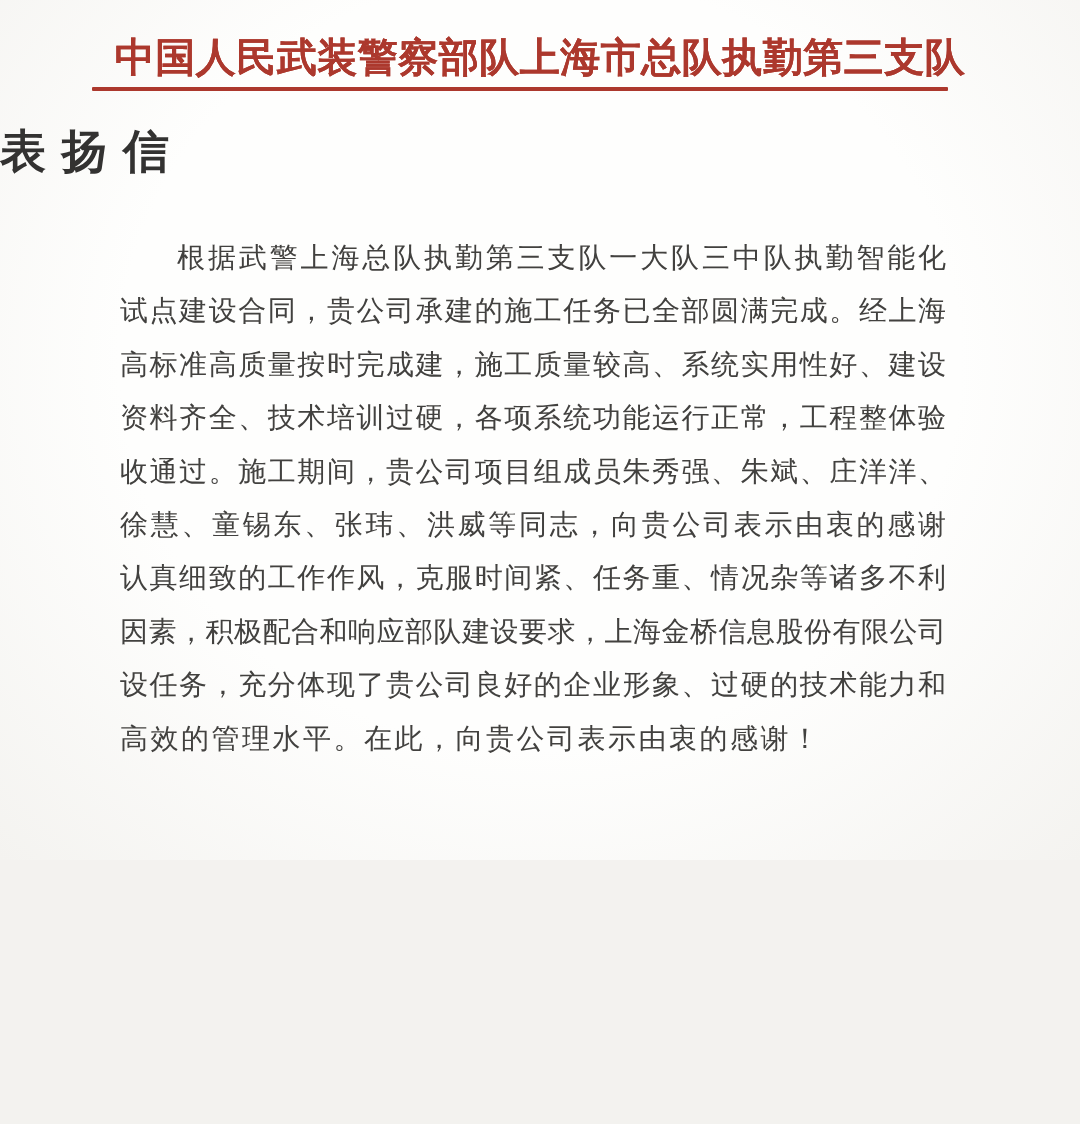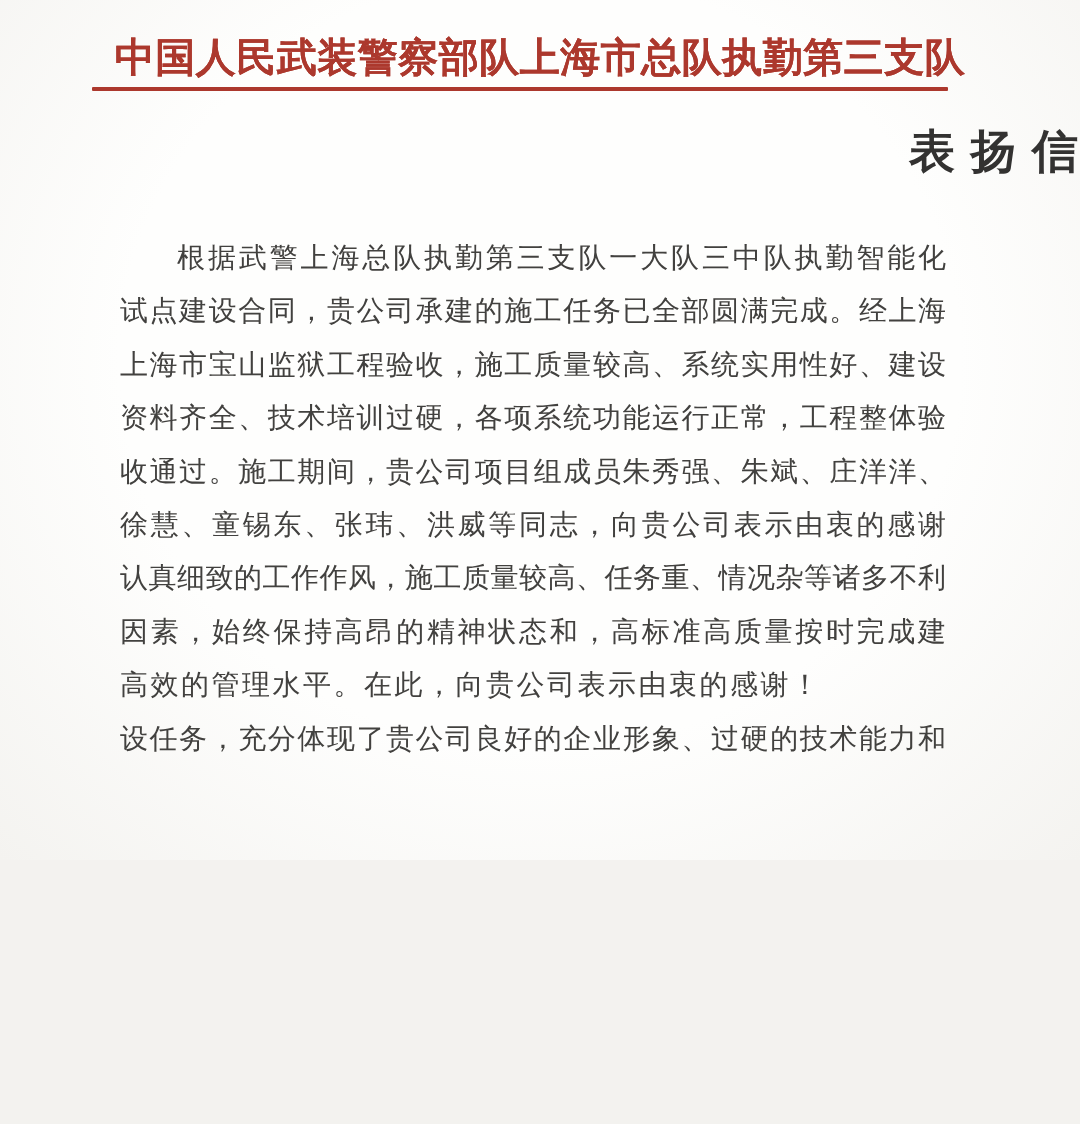--- a/index.html
+++ b/index.html
@@ -20,21 +20,21 @@
     color:#ac382d;
     letter-spacing:0.5px;
     text-shadow:0 0 0.5px #ac382d;
   }
   .rule{
     position:absolute;top:87px;left:92px;width:856px;height:4px;
     background:#ac382d;border-radius:1px;
   }
   .doc-title{
     position:absolute;top:121px;left:0;width:100%;
-    text-align:right;
+    text-align:left;
     font-size:46px;font-weight:600;color:#333231;
     letter-spacing:2px;
   }
   .body-block{
     position:absolute;top:231px;left:120px;width:826px;
     font-size:28px;color:#42413f;
   }
   .salutation{
     line-height:53.4px;height:53.4px;
     letter-spacing:2px;
@@ -76,28 +76,28 @@
 
   <div class="letterhead">中国人民武装警察部队上海市总队执勤第三支队</div>
 
   <div class="rule"></div>
 
   <div class="doc-title">表 扬 信</div>
 
   <div class="body-block">
     <div class="line indent">根据武警上海总队执勤第三支队一大队三中队执勤智能化</div>
     <div class="line">试点建设合同，贵公司承建的施工任务已全部圆满完成。经上海</div>
-    <div class="line">上海市宝山监狱工程验收，施工质量较高、系统实用性好、建设</div>
+    <div class="line">高标准高质量按时完成建，施工质量较高、系统实用性好、建设</div>
     <div class="line">资料齐全、技术培训过硬，各项系统功能运行正常，工程整体验</div>
     <div class="line">收通过。施工期间，贵公司项目组成员朱秀强、朱斌、庄洋洋、</div>
     <div class="line">徐慧、童锡东、张玮、洪威等同志，向贵公司表示由衷的感谢</div>
-    <div class="line">认真细致的工作作风，施工质量较高、任务重、情况杂等诸多不利</div>
-    <div class="line">因素，始终保持高昂的精神状态和，高标准高质量按时完成建</div>
+    <div class="line">认真细致的工作作风，克服时间紧、任务重、情况杂等诸多不利</div>
+    <div class="line">因素，积极配合和响应部队建设要求，上海金桥信息股份有限公司</div>
+    <div class="line">设任务，充分体现了贵公司良好的企业形象、过硬的技术能力和</div>
     <div class="line last">高效的管理水平。在此，向贵公司表示由衷的感谢！</div>
-    <div class="line">设任务，充分体现了贵公司良好的企业形象、过硬的技术能力和</div>
   </div>
 
   <div class="signature">执勤第三支队参谋部信息通信科</div>
 
   <div class="date">2019 年 7 月 1 日</div>
 
   <svg class="seal" viewBox="0 0 240 240" xmlns="http://www.w3.org/2000/svg">
     <defs>
       <path id="arcTop" d="M 54.1 175.3 A 86 86 0 1 1 185.9 175.3" fill="none"></path>
       <path id="arcBottom" d="M 82 181.5 A 72 72 0 0 0 158 181.5" fill="none"></path>

